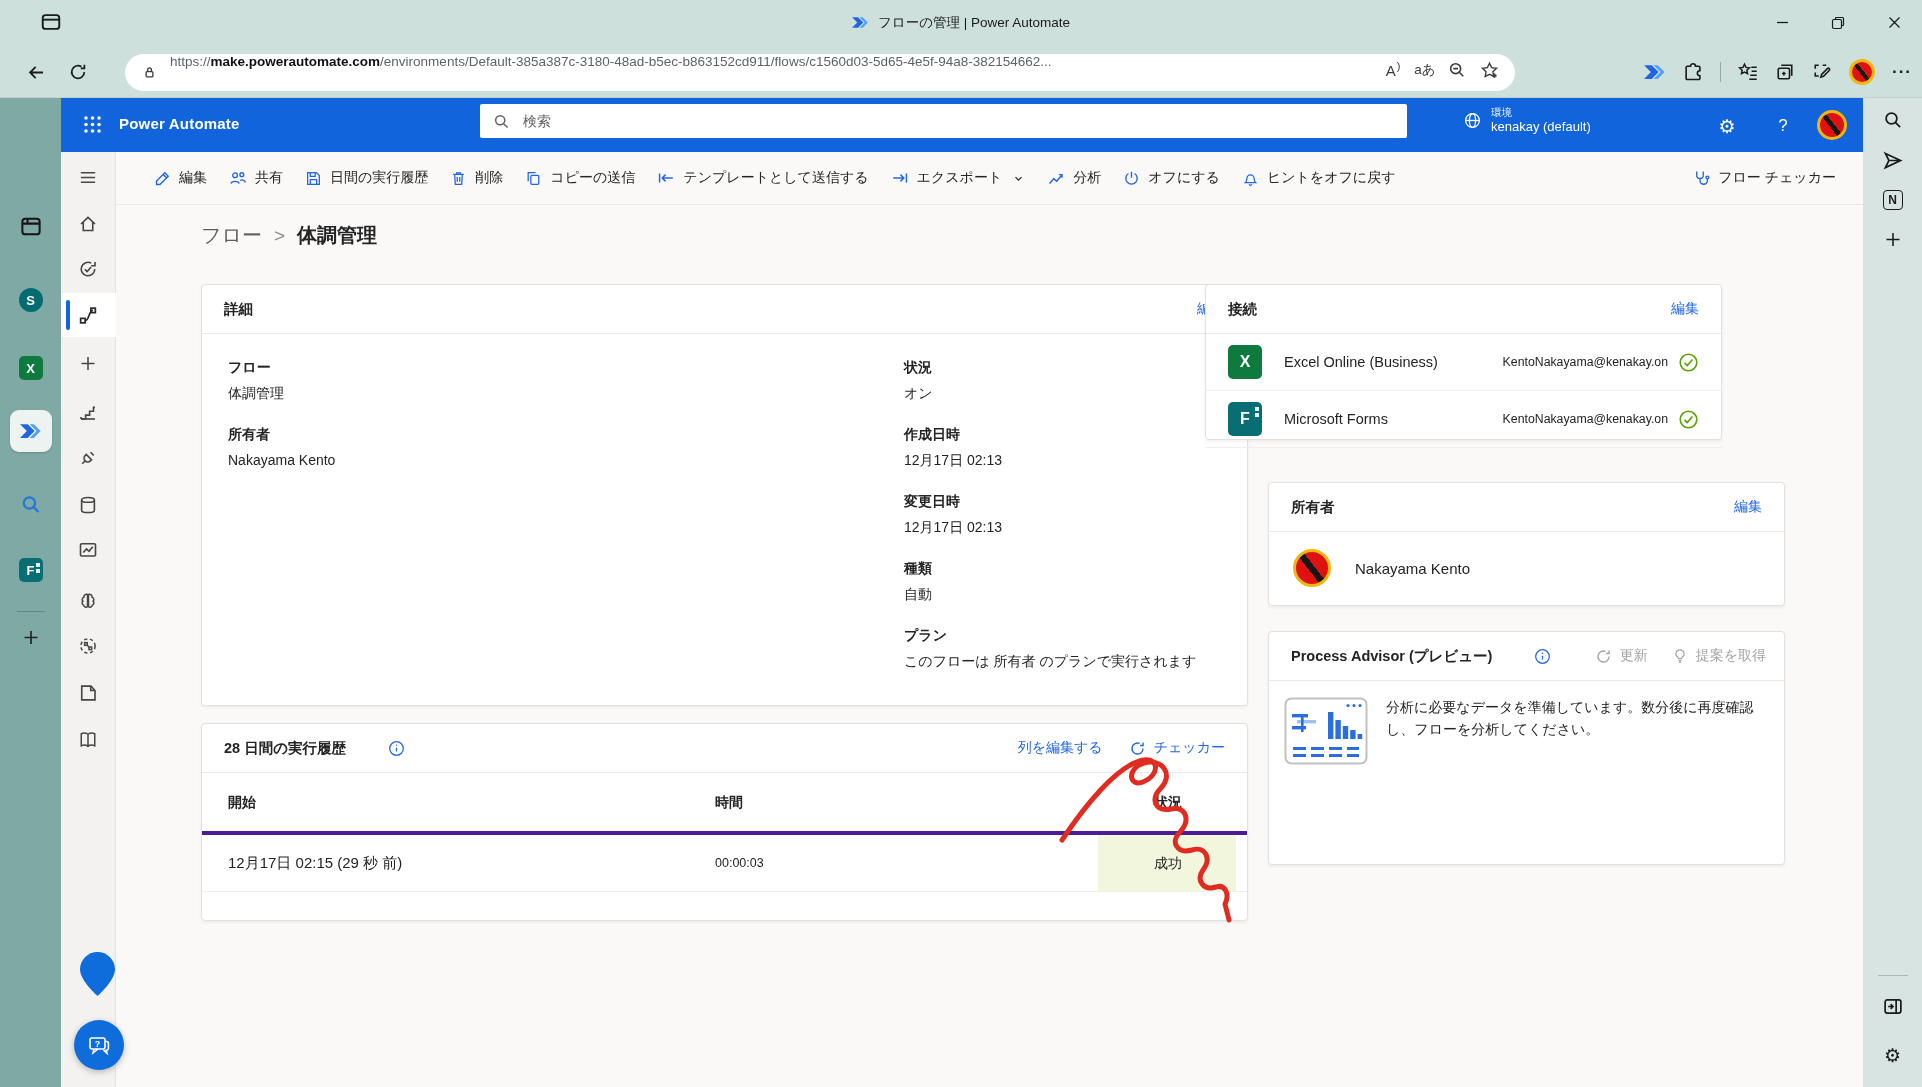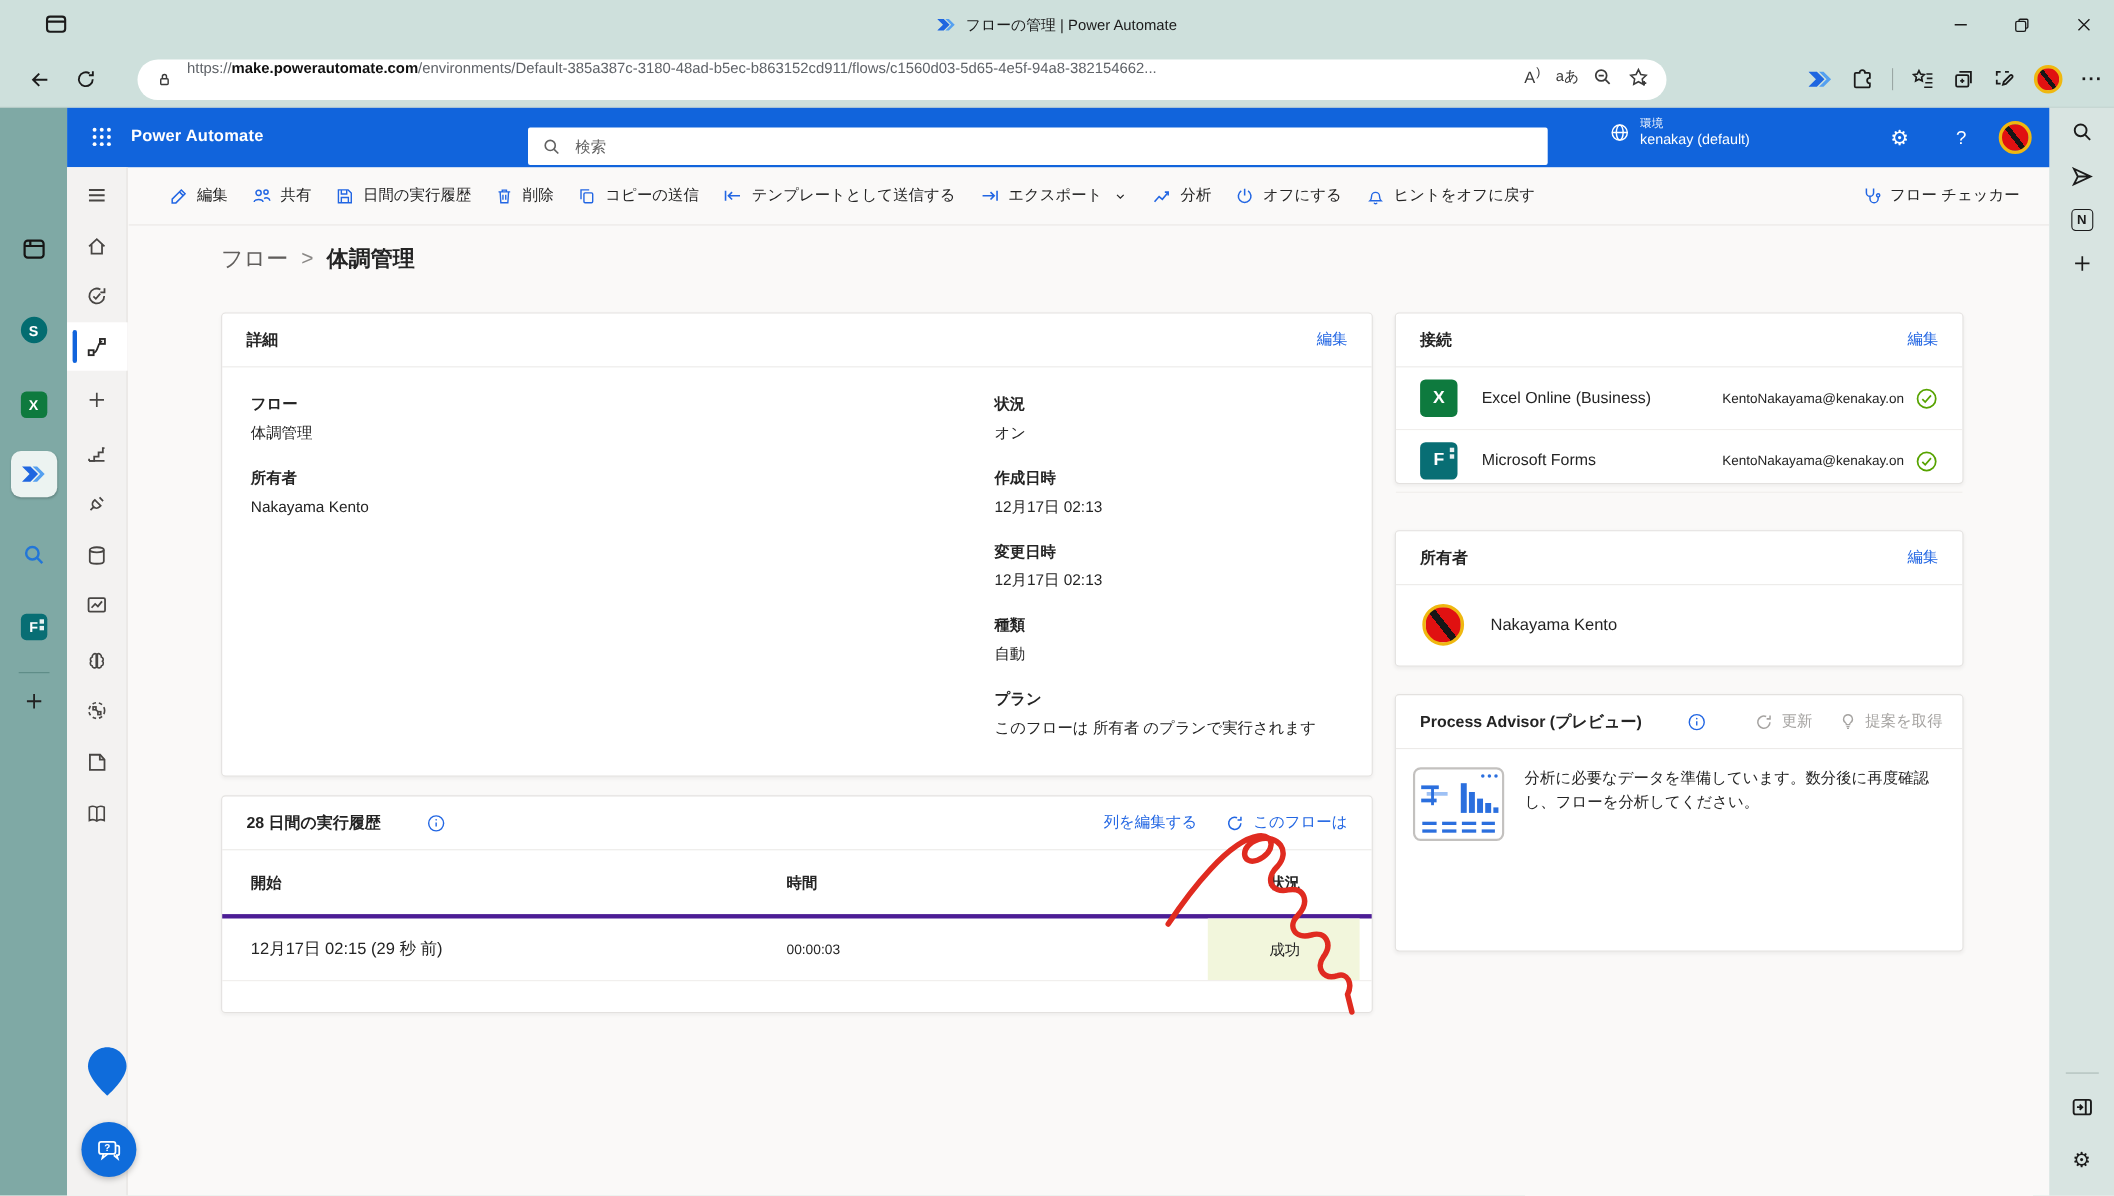--- a/index.html
+++ b/index.html
@@ -49,21 +49,21 @@
   .edge-right{position:absolute;right:0;top:98px;bottom:0;width:59px;background:#d8e4e1;}
   .er-ic{position:absolute;left:50%;transform:translateX(-50%);color:#1b1b1b;}
   .nbox{width:20px;height:20px;border:1.7px solid #1b1b1b;border-radius:4px;display:flex;align-items:center;justify-content:center;font-size:12px;font-weight:700;color:#1b1b1b;box-sizing:border-box;}
   .er-div{width:30px;height:1px;background:#a9bab6;}
 
   
   .app{position:absolute;left:61px;top:98px;right:59px;bottom:0;background:#faf9f8;}
   .app-header{position:absolute;left:0;top:0;right:0;height:54px;background:#1164dc;color:#fff;}
   .waffle{position:absolute;left:22px;top:17px;}
   .brand{position:absolute;left:58px;top:17px;font-size:15px;font-weight:700;letter-spacing:.2px;}
-  .hsearch{position:absolute;left:419px;top:18px;width:927px;height:34px;background:#fff;border-radius:2px;display:flex;align-items:center;padding-left:13px;box-sizing:border-box;}
+  .hsearch{position:absolute;left:419px;top:6px;width:927px;height:34px;background:#fff;border-radius:2px;display:flex;align-items:center;padding-left:13px;box-sizing:border-box;}
   .hsearch input{border:none;outline:none;flex:1;font-size:14px;margin-left:11px;font-family:inherit;color:#323130;background:transparent;}
   .hsearch input::placeholder{color:#616161;}
   .env{position:absolute;left:1402px;top:8px;display:flex;align-items:center;gap:9px;}
   .env-label{font-size:10.5px;line-height:13px;opacity:.95;}
   .env-name{font-size:13px;line-height:16px;}
   .hbtn{position:absolute;top:12px;width:32px;height:32px;display:flex;align-items:center;justify-content:center;color:#fff;}
   .gear-glyph{font-size:19px;line-height:1;}
   .q-glyph{font-size:17px;font-weight:400;}
 
   .nav-rail{position:absolute;left:0;top:54px;bottom:0;width:55px;background:#f3f2f1;border-right:1px solid #e4e2e0;box-sizing:border-box;}
@@ -605,37 +605,37 @@
               </svg>
             </span>
           <span class="rh-links">
             <span class="link">列を編集する</span>
             <span class="rh-link link">
               <span class="ic">
                   <svg width="17" height="17" viewBox="0 0 16 16" fill="none" stroke="currentColor" stroke-width="1.3">
                     <path d="M13.2 8A5.2 5.2 0 1 1 10 3.2M13.3 2.3v2.9h-2.9"></path>
                   </svg>
                 </span>
-              <span>このフローは</span>
+              <span>チェッカー</span>
             </span>
           </span>
         </div>
         <div class="rh-thead">
           <span class="rh-c1">開始</span>
           <span class="rh-c2">時間</span>
           <span class="rh-c3">状況</span>
         </div>
         <div class="rh-row">
           <span class="rh-c1">12月17日 02:15 (29 秒 前)</span>
           <span class="rh-c2">00:00:03</span>
           <span class="rh-c3">成功</span>
         </div>
       </div>
 
-      <div class="card" style="left:1151px;top:132px;width:517px;height:156px;">
+      <div class="card" style="left:1088px;top:132px;width:517px;height:156px;">
         <div class="card-h">
           <span class="card-title">接続</span>
           <span class="link ml-auto">編集</span>
         </div>
         <div class="cn-row">
           <span class="cn-ic xl-badge">X</span>
           <span class="cn-name">Excel Online (Business)</span>
           <span class="cn-account">KentoNakayama@kenakay.on</span>
           <span class="ic cn-check">
               <svg width="21" height="21" viewBox="0 0 16 16" fill="none" stroke="#57a300" stroke-width="1.2">

